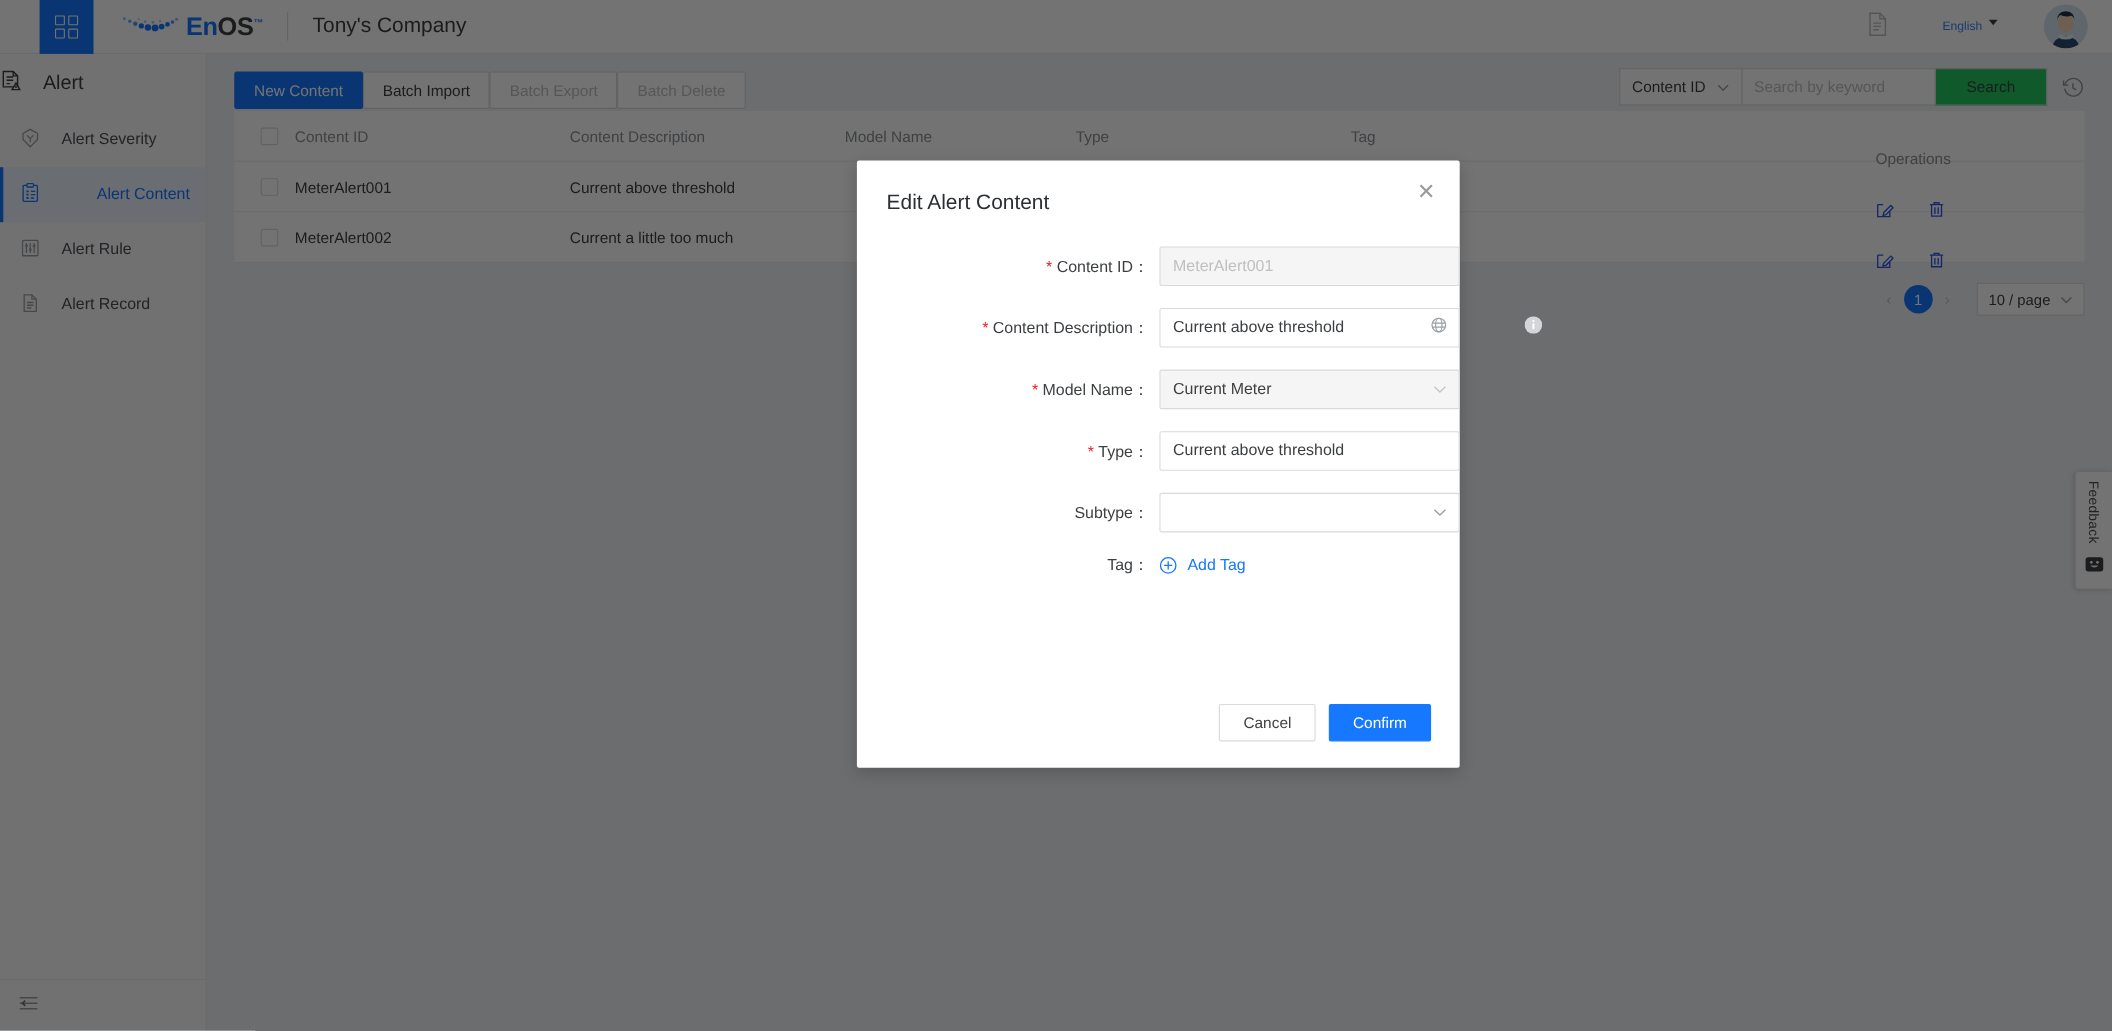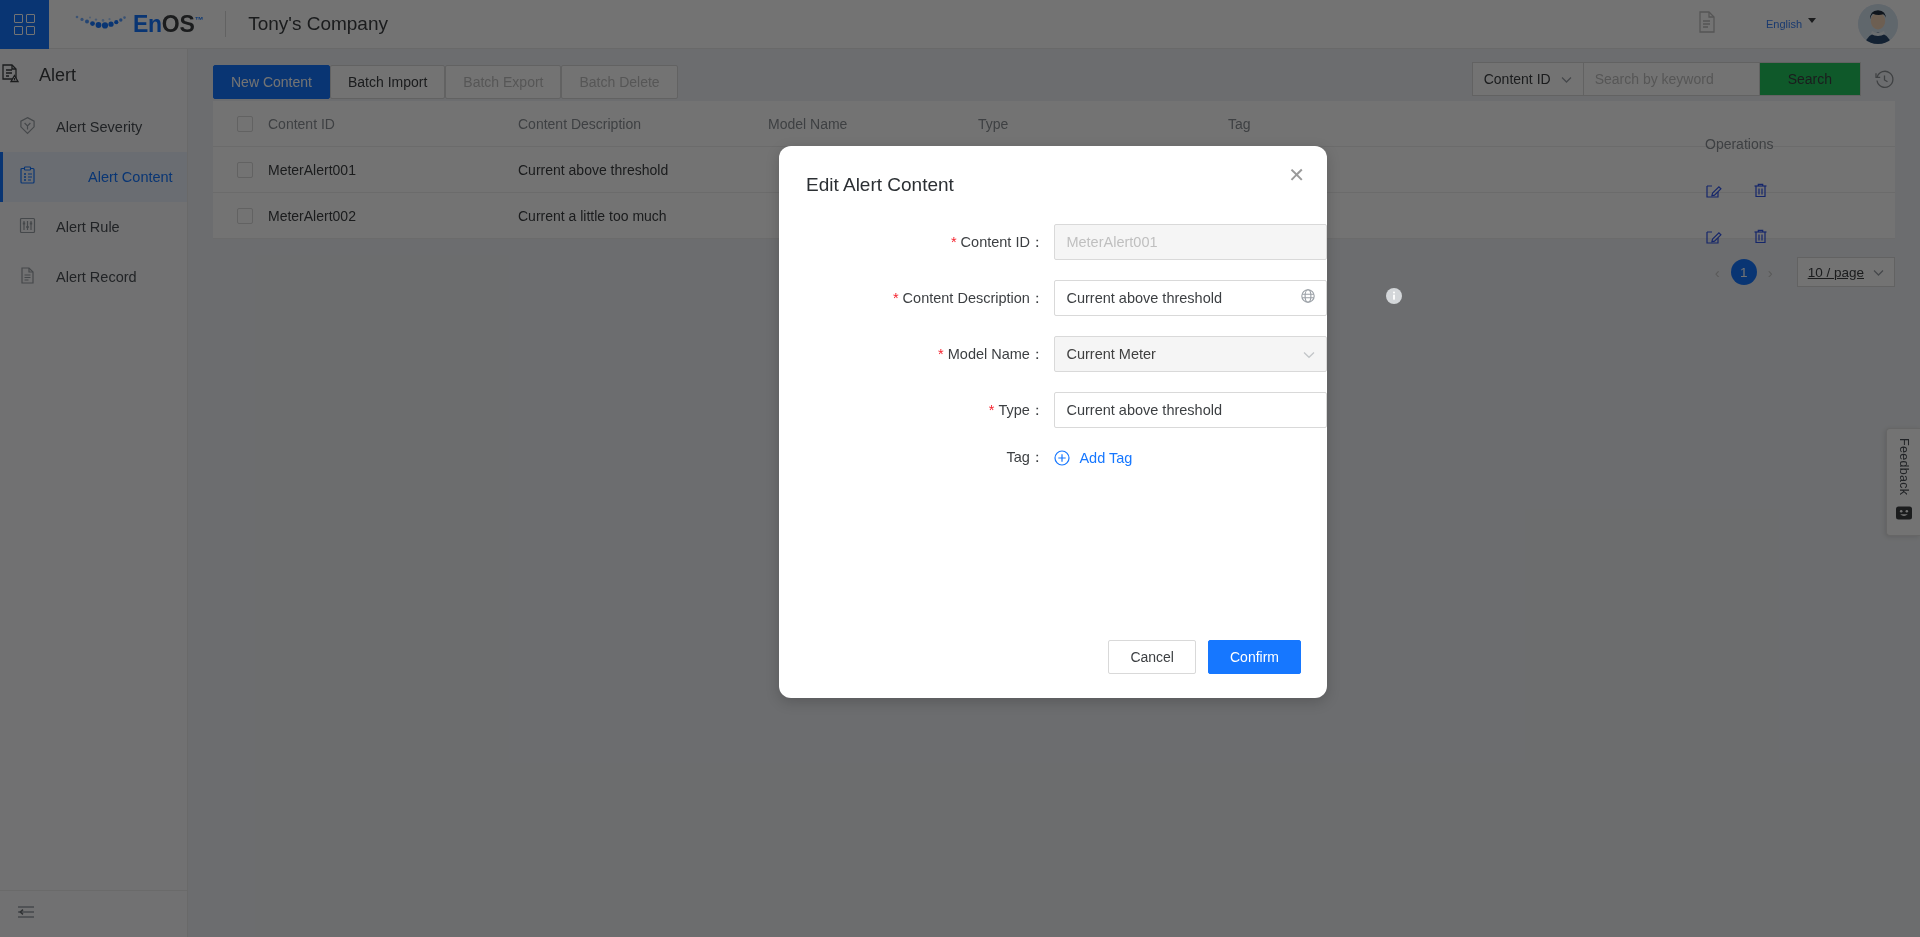--- a/index.html
+++ b/index.html
@@ -11,20 +11,21 @@
     background: #f0f2f5;
   }
 
   
   .topbar {
     position: absolute; top: 0; left: 0; width: 1920px; height: 49px;
     background: #ffffff;
     border-bottom: 1px solid #e8e8e8;
     display: flex; align-items: center;
     z-index: 40;
+    padding-left: 36px;
   }
   .app-launcher {
     width: 49px; height: 49px; background: #1677ff;
     display: flex; align-items: center; justify-content: center;
     flex: 0 0 49px;
   }
   .grid-icon { display: grid; grid-template-columns: 9px 9px; grid-template-rows: 9px 9px; gap: 3px; }
   .grid-icon i { border: 1.6px solid #fff; border-radius: 1px; display: block; }
   .brand { display: flex; align-items: center; margin-left: 25px; }
   .enos-logo { display: flex; align-items: baseline; }
@@ -117,29 +118,29 @@
   .cb { width: 16px; height: 16px; border: 1px solid #d9d9d9; border-radius: 2px; background: #fff; display: block; cursor: pointer; }
   .op-ico { margin-right: 30px; cursor: pointer; display: inline-flex; }
   .pager { display: flex; align-items: center; justify-content: flex-end; padding: 18px 25px 0 0; }
   .pg-arrow { color: #c6c6c6; font-size: 15px; padding: 0 11px; cursor: pointer; }
   .pg-num {
     width: 26px; height: 26px; border-radius: 50%; background: #1677ff; color: #fff;
     display: flex; align-items: center; justify-content: center; font-size: 13.5px; cursor: pointer;
   }
   .pg-size {
     height: 30px; border: 1px solid #d9d9d9; background: #fff; margin-left: 13px;
-    display: flex; align-items: center; padding: 0 10px; font-size: 13.5px; color: #3c3f42; cursor: pointer; text-decoration: underline;
+    display: flex; align-items: center; padding: 0 10px; font-size: 13.5px; color: #3c3f42; cursor: pointer;
   }
   .pg-size .chev { margin-left: 9px; }
 
   
   .overlay { position: absolute; inset: 0; background: rgba(0,0,0,0.55); z-index: 50; }
   .modal {
     position: absolute; left: 779px; top: 146px; width: 548px; height: 552px;
-    background: #fff; z-index: 60; border-radius: 12px;
+    background: #fff; z-index: 60; border-radius: 2px;
     box-shadow: 0 4px 14px rgba(0,0,0,0.18);
   }
   .modal-title { font-size: 19px; color: #2b2f33; padding: 28px 0 0 27px; }
   .modal-close {
     position: absolute; right: 22px; top: 19px; font-size: 20px; color: #9a9a9a;
     cursor: pointer; line-height: 1; font-weight: 300;
   }
   .form { padding-top: 28px; }
   .frow { display: flex; align-items: center; margin-bottom: 20px; position: relative; }
   .flabel {
@@ -509,20 +510,35 @@
 
     <div class="frow">
       <div class="flabel">
         <span class="req">*</span><span>Type：</span>
       </div>
       <div class="fctl">
         <input class="inp" value="Current above threshold" style="">
       </div>
     </div>
 
+    <div class="frow">
+      <div class="flabel">
+        <span>Subtype：</span>
+      </div>
+      <div class="fctl">
+        <div class="selctl">
+          <span></span>
+          <span class="chev">
+            <svg width="12" height="8" viewBox="0 0 12 8" fill="none" stroke="#9aa0a6" stroke-width="1.3">
+                <path d="M1 1.5 L6 6.3 L11 1.5"></path>
+              </svg>
+          </span>
+        </div>
+      </div>
+    </div>
 
     <div class="frow">
       <div class="flabel">
         <span>Tag：</span>
       </div>
       <div class="fctl">
         <span class="addtag">
           <span class="plus">
             <svg width="16" height="16" viewBox="0 0 16 16" fill="none" stroke="#1677ff" stroke-width="1.2">
               <circle cx="8" cy="8" r="7"></circle>

